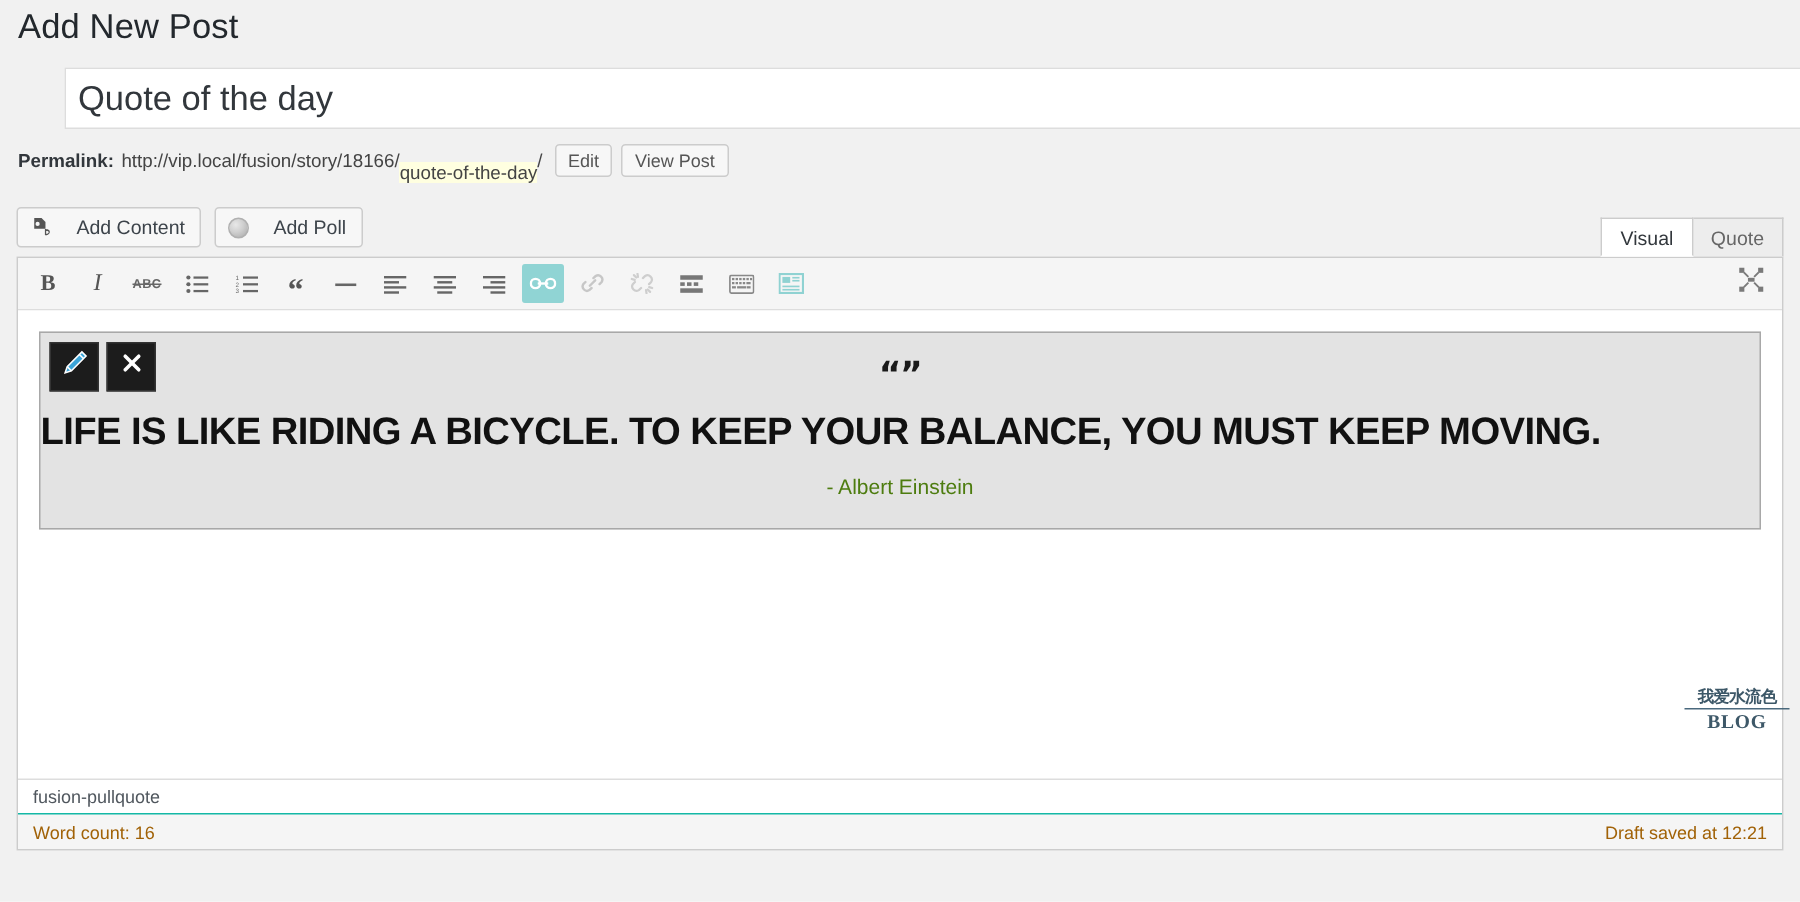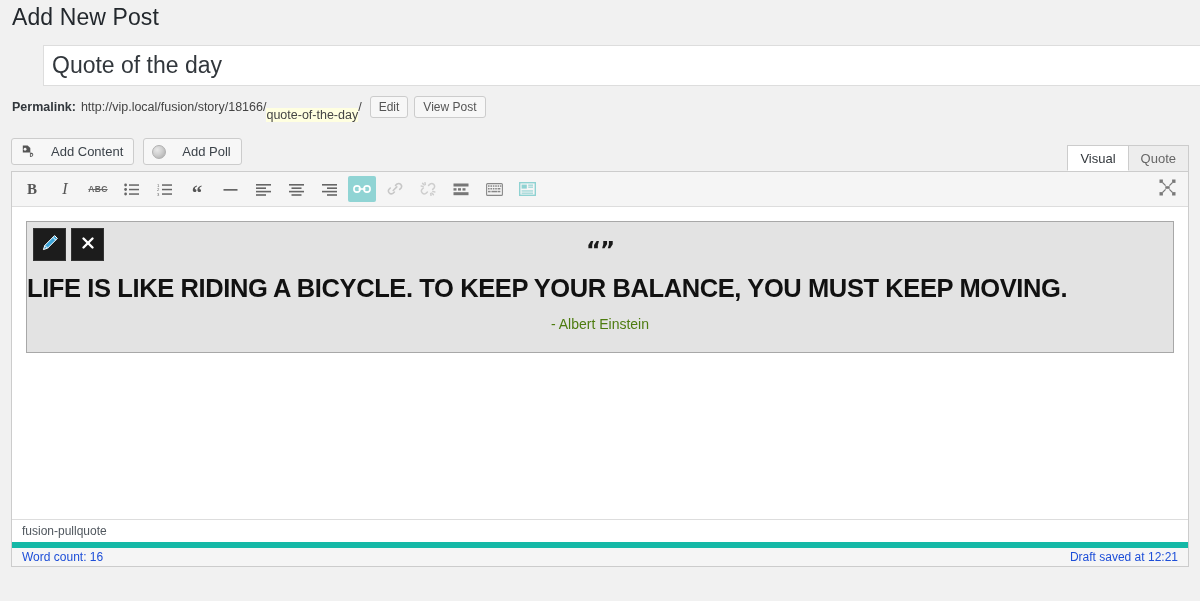--- a/index.html
+++ b/index.html
@@ -178,24 +178,24 @@
     background: #fff;
     border-top: 1px solid #ddd;
     display: flex; align-items: center;
     padding-left: 10px;
     font-size: 12px; color: #50575e;
   }
   .status-bar {
     position: absolute; left: 0; right: 0; bottom: 0;
     height: 24px;
     background: #f5f5f5;
-    border-top: 6px solid #14b8a6;
+    border-top: 1px solid #14b8a6;
     display: flex; align-items: center; justify-content: space-between;
     padding: 0 10px;
-    font-size: 12px; color: #1d4ed8;
+    font-size: 12px; color: #a16207;
   }
 
   
   .watermark {
     position: absolute; right: 4px; bottom: 2px;
     width: 76px; height: 40px;
     z-index: 20;
     pointer-events: none;
     opacity: 0.92;
   }
@@ -489,14 +489,19 @@
     <div class="path-bar">
       <span>fusion-pullquote</span>
     </div>
 
     <div class="status-bar">
       <span>Word count: 16</span>
       <span>Draft saved at 12:21</span>
     </div>
   </div>
 
+  <div class="watermark">
+    <div class="wm-top">我爱水流色</div>
+    <div class="wm-rule"></div>
+    <div class="wm-bot">BLOG</div>
+  </div>
 
 </div>
 
 </body></html>

